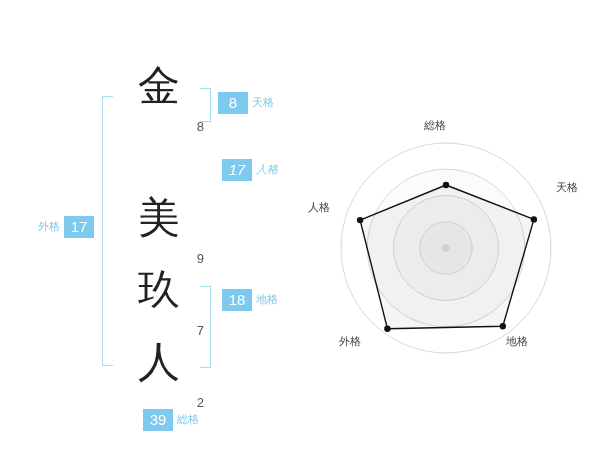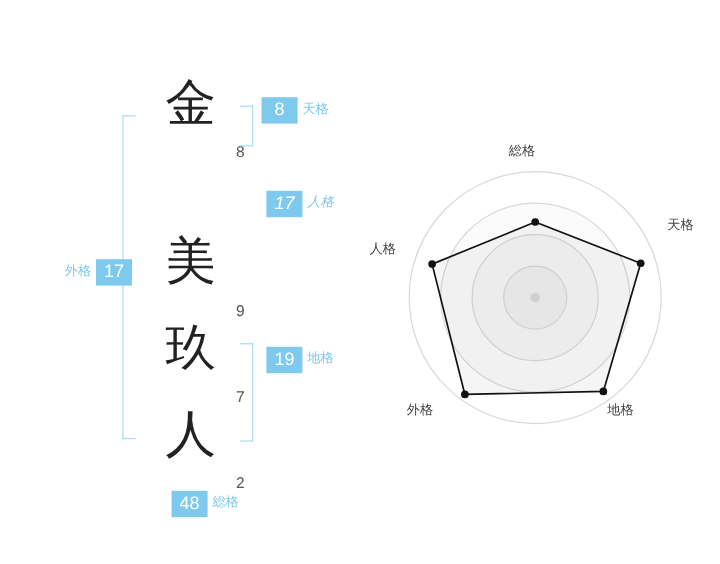--- a/index.html
+++ b/index.html
@@ -131,40 +131,40 @@
         <span class="kanji">玖</span>
         <span class="stroke">7</span>
       </div>
       <div class="kanji-row">
         <span class="kanji">人</span>
         <span class="stroke">2</span>
       </div>
     </div>
 
     <div class="bracket-left" style="left:102px; top:96px; height:268px;"></div>
-    <div class="badge-group" style="left:54px; top:216px;">
+    <div class="badge-group" style="left:38px; top:216px;">
       <span class="badge-label" style="margin-left:0; margin-right:4px;">外格</span><span class="badge">17</span>
     </div>
 
     <div class="bracket" style="left:200px; top:88px; height:32px;"></div>
-    <div class="badge-group" style="left:218px; top:81px;">
+    <div class="badge-group" style="left:218px; top:92px;">
       <span class="badge">8</span><span class="badge-label">天格</span>
     </div>
 
     <div class="badge-group" style="left:222px; top:159px;font-style:italic;">
       <span class="badge">17</span><span class="badge-label">人格</span>
     </div>
 
     <div class="bracket" style="left:200px; top:286px; height:80px;"></div>
     <div class="badge-group" style="left:222px; top:289px;">
-      <span class="badge">19</span><span class="badge-label">地格</span>
+      <span class="badge">18</span><span class="badge-label">地格</span>
     </div>
 
     <div class="badge-group" style="left:143px; top:409px;">
-      <span class="badge">48</span><span class="badge-label">総格</span>
+      <span class="badge">39</span><span class="badge-label">総格</span>
     </div>
   </div>
 
   <div class="chart-panel">
     <svg id="radar" width="300" height="400" viewBox="0 0 300 400">
         <circle cx="146" cy="248" r="105" fill="none" stroke="#d8d8d8" stroke-width="1"></circle>
         <circle cx="146" cy="248" r="78.75" fill="#fbfbfb" stroke="#d8d8d8" stroke-width="1"></circle>
         <circle cx="146" cy="248" r="52.5" fill="#f6f6f6" stroke="#d8d8d8" stroke-width="1"></circle>
         <circle cx="146" cy="248" r="26.25" fill="#f0f0f0" stroke="#d8d8d8" stroke-width="1"></circle>
         <circle cx="146" cy="248" r="4" fill="#d9d9d9" stroke="none"></circle>

